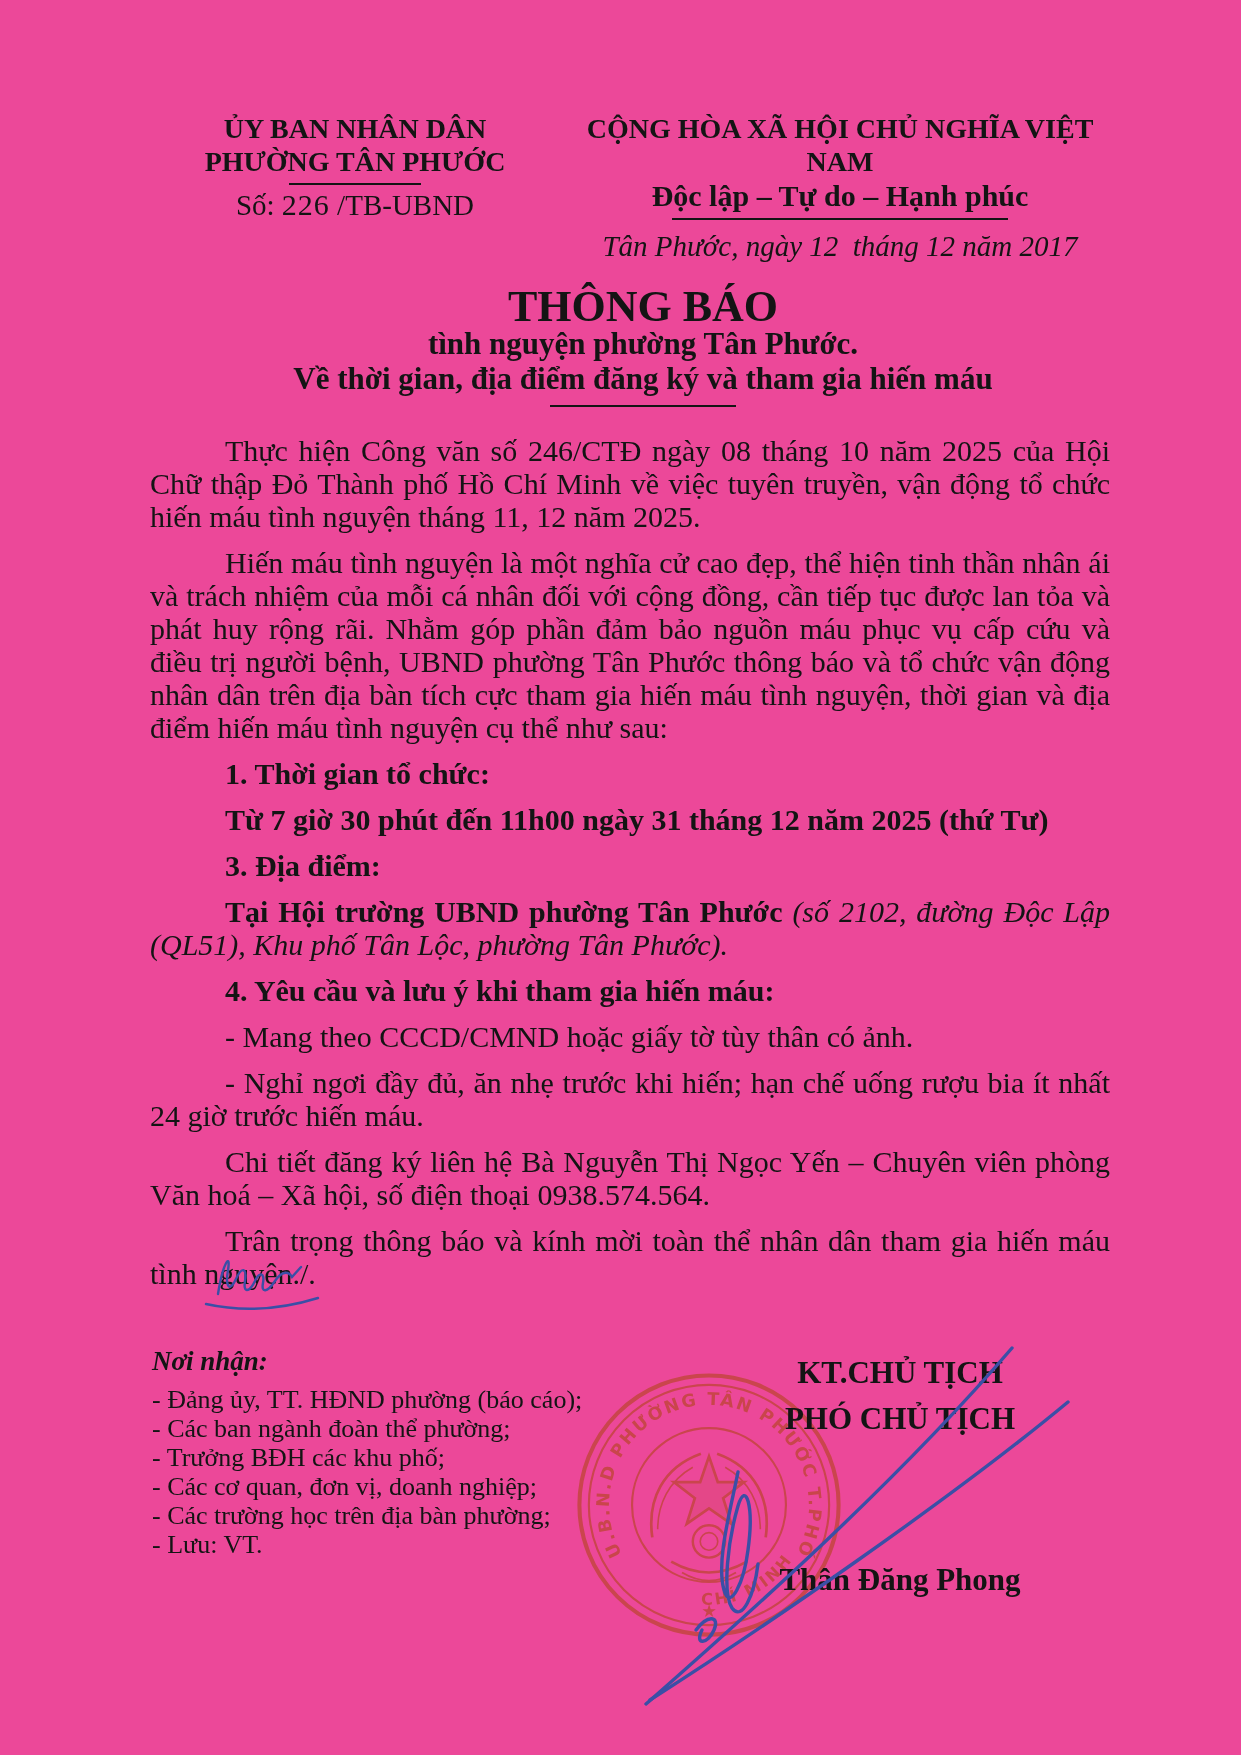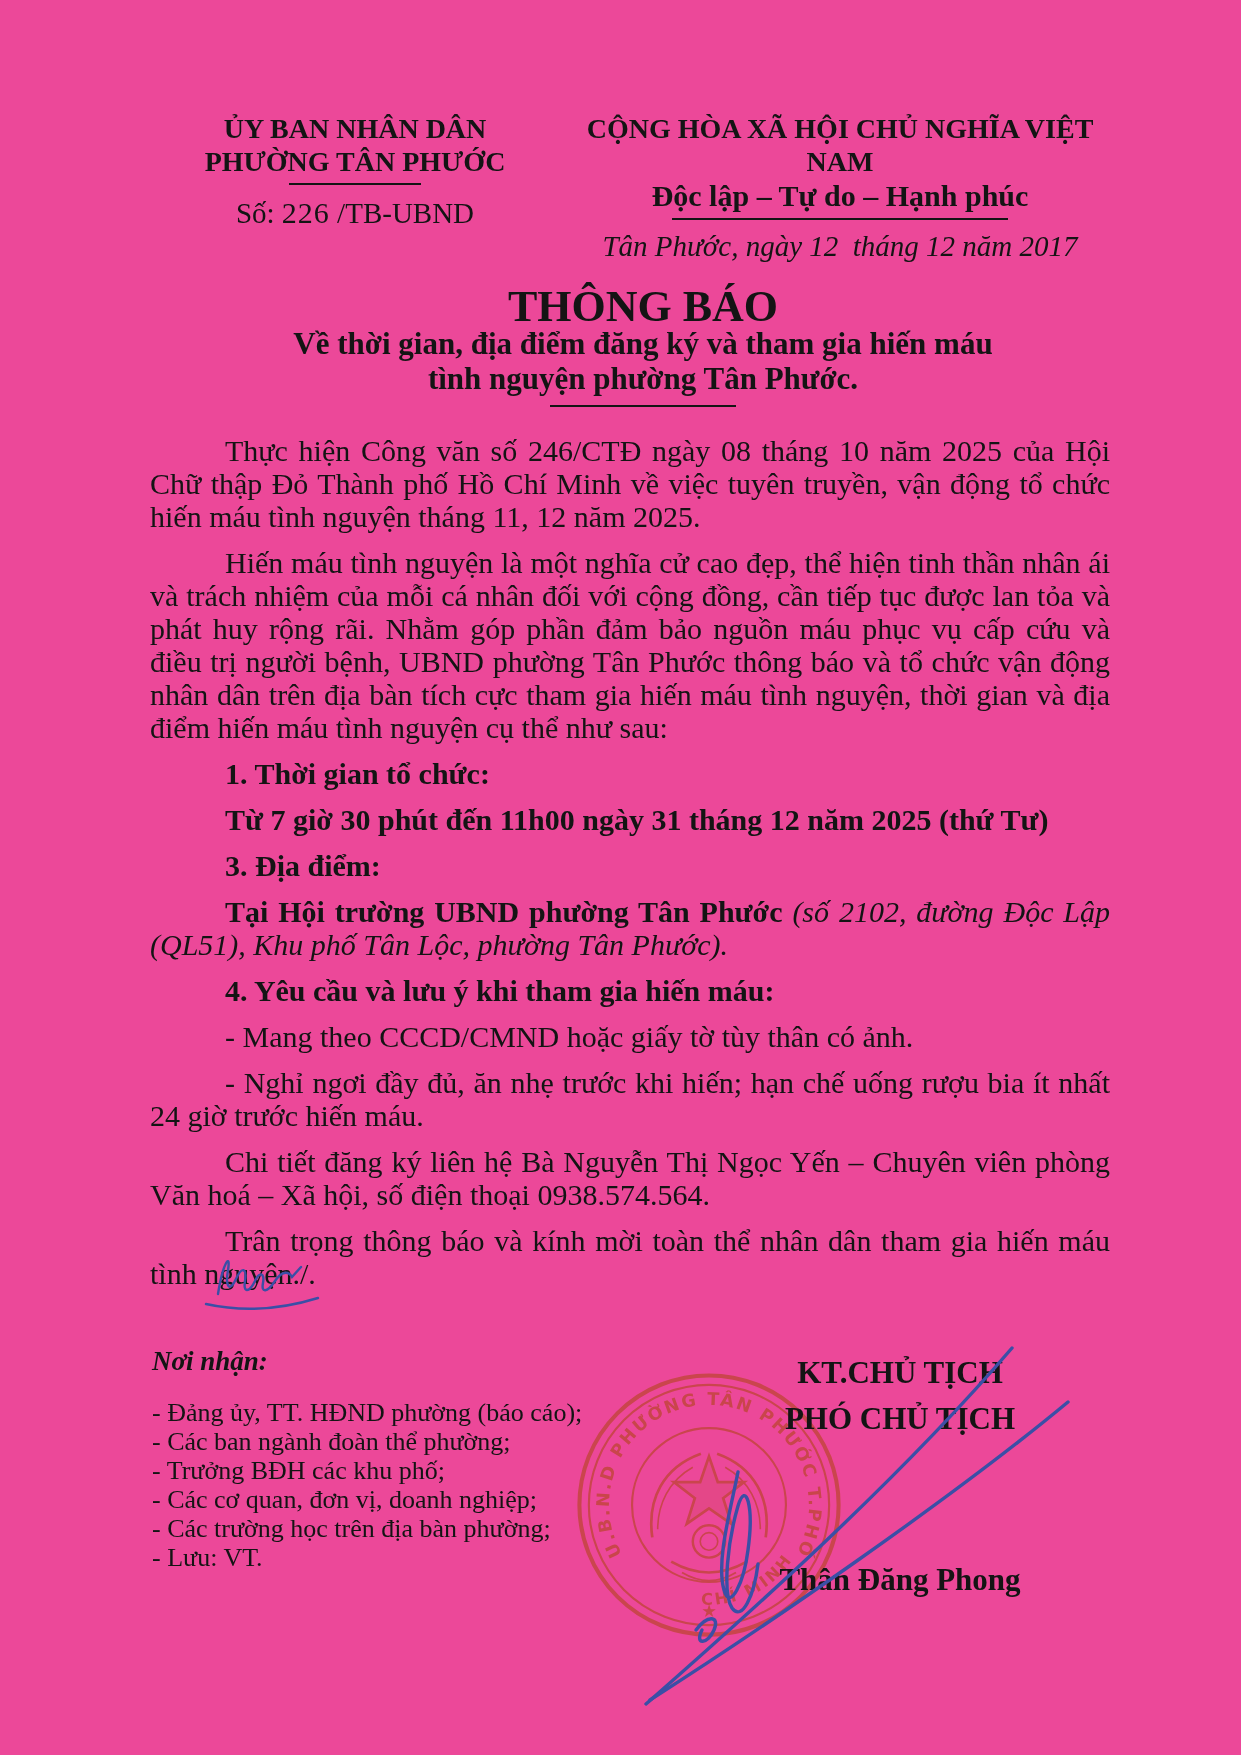--- a/index.html
+++ b/index.html
@@ -14,37 +14,37 @@
   
   .hdr-left{position:absolute;top:112px;left:150px;width:410px;text-align:center;}
   .hdr-right{position:absolute;top:112px;left:560px;width:560px;text-align:center;}
   .org-line{font-weight:bold;font-size:28px;line-height:33px;}
   .motto1{font-weight:bold;font-size:28px;line-height:33px;}
   .motto2{font-weight:bold;font-size:30px;line-height:35px;}
   .rule{border-top:2px solid #141414;height:0;margin:5px auto 0;}
   .rule-left{width:132px;}
   .rule-right{width:336px;}
   .rule-title{width:186px;margin-top:9px;}
-  .docnum{margin-top:11px;font-size:29px;white-space:pre-wrap;}
+  .docnum{margin-top:3px;font-size:29px;white-space:pre-wrap;}
   .docnum .num{font-size:30px;letter-spacing:1px;}
   .dateline{margin-top:10px;font-style:italic;font-size:29px;white-space:pre-wrap;}
   
   .title-block{position:absolute;top:288px;left:128px;width:1030px;text-align:center;}
   .title-main{font-weight:bold;font-size:44px;line-height:38px;}
   .title-sub{font-weight:bold;font-size:31px;line-height:35px;}
   
   .body-block{position:absolute;top:434px;left:150px;width:960px;font-size:30px;line-height:33px;}
   .body-block p{margin:13px 0 0 0;text-indent:75px;text-align:justify;}
   .body-block p:first-child{margin-top:0;}
   .b{font-weight:bold;}
   .i{font-style:italic;}
   
   .recipients{position:absolute;left:152px;top:1346px;width:470px;}
   .recipients-label{font-weight:bold;font-style:italic;font-size:27px;line-height:30px;}
-  .recipients-list{margin-top:22px;font-size:26px;line-height:29px;}
+  .recipients-list{margin-top:9px;font-size:26px;line-height:29px;}
   .sig-titles{position:absolute;left:650px;top:1350px;width:500px;text-align:center;z-index:4;}
   .sig-title{font-weight:bold;font-size:31px;line-height:46px;}
   .signer-name{position:absolute;left:650px;top:1562px;width:500px;text-align:center;
                font-weight:bold;font-size:31px;z-index:4;}
   .stamp{position:absolute;left:574px;top:1368px;z-index:3;}
   .signature-overlay{position:absolute;left:560px;top:1330px;z-index:5;pointer-events:none;}
   .closing-scribble{position:absolute;left:200px;top:1248px;z-index:5;}
 </style>
 </head>
 <body>
@@ -60,22 +60,22 @@
 
   <div class="hdr-right">
     <div class="motto1">CỘNG HÒA XÃ HỘI CHỦ NGHĨA VIỆT NAM</div>
     <div class="motto2">Độc lập – Tự do – Hạnh phúc</div>
     <div class="rule rule-right"></div>
     <div class="dateline">Tân Phước, ngày 12  tháng 12 năm 2017</div>
   </div>
 
   <div class="title-block">
     <div class="title-main">THÔNG BÁO</div>
+    <div class="title-sub">tình nguyện phường Tân Phước.</div>
     <div class="title-sub">Về thời gian, địa điểm đăng ký và tham gia hiến máu</div>
-    <div class="title-sub">tình nguyện phường Tân Phước.</div>
     <div class="rule rule-title"></div>
   </div>
 
   <div class="body-block">
     <p>Thực hiện Công văn số 246/CTĐ ngày 08 tháng 10 năm 2025 của Hội Chữ thập Đỏ Thành phố Hồ Chí Minh về việc tuyên truyền, vận động tổ chức hiến máu tình nguyện tháng 11, 12 năm 2025.</p>
     <p>Hiến máu tình nguyện là một nghĩa cử cao đẹp, thể hiện tinh thần nhân ái và trách nhiệm của mỗi cá nhân đối với cộng đồng, cần tiếp tục được lan tỏa và phát huy rộng rãi. Nhằm góp phần đảm bảo nguồn máu phục vụ cấp cứu và điều trị người bệnh, UBND phường Tân Phước thông báo và tổ chức vận động nhân dân trên địa bàn tích cực tham gia hiến máu tình nguyện, thời gian và địa điểm hiến máu tình nguyện cụ thể như sau:</p>
     <p class="b">1. Thời gian tổ chức:</p>
     <p class="b">Từ 7 giờ 30 phút đến 11h00 ngày 31 tháng 12 năm 2025 (thứ Tư)</p>
     <p class="b">3. Địa điểm:</p>
     <p><span class="b">Tại Hội trường UBND phường Tân Phước </span><span class="i">(số 2102, đường Độc Lập (QL51), Khu phố Tân Lộc, phường Tân Phước).</span></p>

